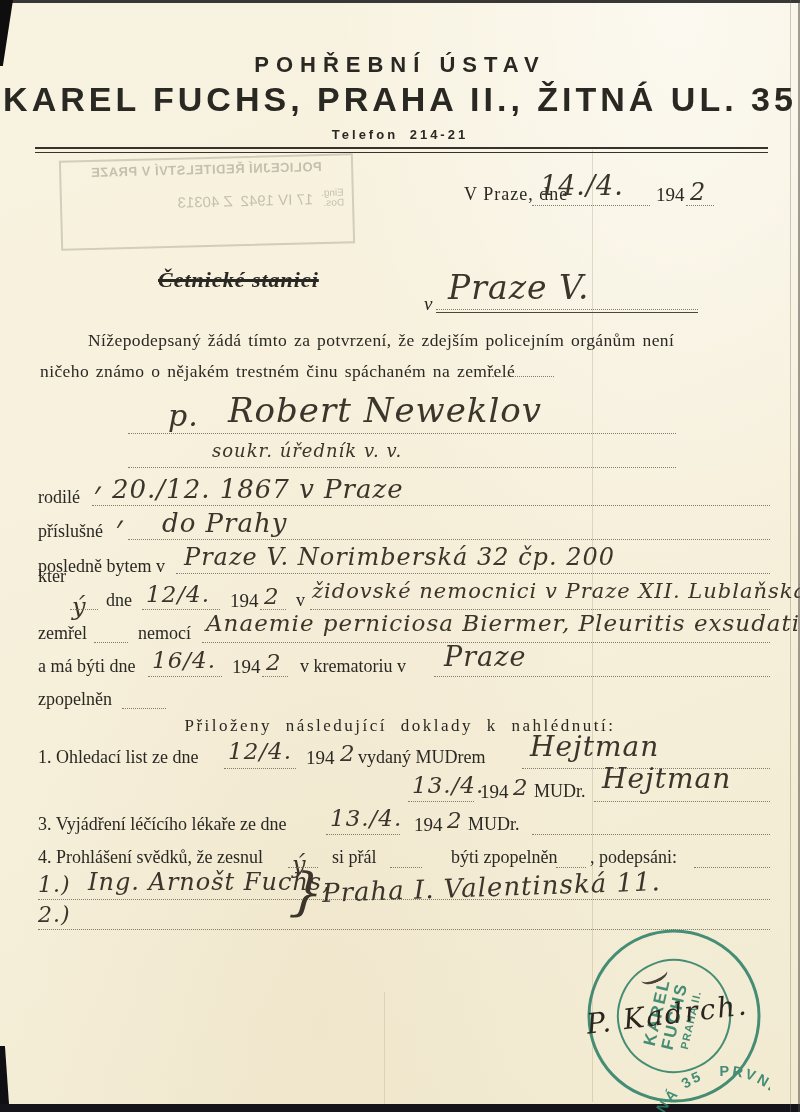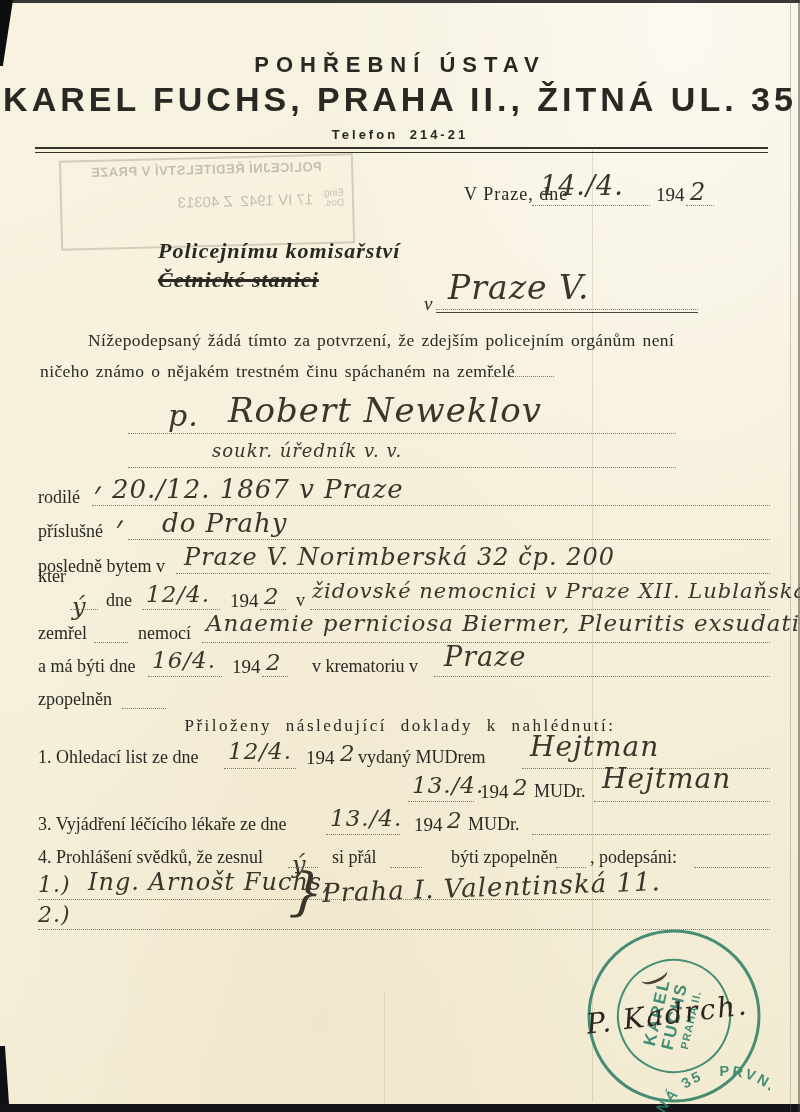--- a/index.html
+++ b/index.html
@@ -83,21 +83,20 @@
     </div>
   </div>
 
   <div class="abs printed" style="left:464px; top:184px; font-size:18px; letter-spacing:1px;">V Praze, dne</div>
   <div class="dot" style="left:532px; width:118px; top:205px;"></div>
   <div class="abs hw" style="left:540px; top:170px; font-size:27px;">14./4.</div>
   <div class="abs printed" style="left:656px; top:184px; font-size:19px;">194</div>
   <div class="abs hw" style="left:690px; top:178px; font-size:24px;">2</div>
   <div class="dot" style="left:686px; width:28px; top:205px;"></div>
 
-  <div class="abs printed" style="left:158px; top:238px; font-size:22px; font-weight:bold; font-style:italic; letter-spacing:1px;">Policejnímu komisařství</div>
   <div class="abs printed strike" style="left:158px; top:267px; font-size:22px; font-weight:bold; font-style:italic; letter-spacing:1px;">Četnické stanici</div>
   <div class="abs printed" style="left:424px; top:293px; font-size:19px; font-style:italic;">v</div>
   <div class="abs hw" style="left:448px; top:268px; font-size:33px;">Praze V.</div>
   <div class="dot" style="left:436px; width:262px; top:309px;"></div>
   <div class="solid-line" style="left:436px; width:262px; top:312px;"></div>
 
   <div class="abs printed" style="left:88px; top:330px; font-size:17.5px; letter-spacing:.4px; word-spacing:2px;">Nížepodepsaný žádá tímto za potvrzení, že zdejším policejním orgánům není</div>
   <div class="abs printed" style="left:40px; top:361px; font-size:17.5px; letter-spacing:.4px; word-spacing:2px;">ničeho známo o nějakém trestném činu spáchaném na zemřelé</div>
   <div class="dot" style="left:492px; width:62px; top:376px;"></div>
 
@@ -139,21 +138,21 @@
   <div class="abs printed" style="left:138px; top:623px; font-size:18px;">nemocí</div>
   <div class="abs hw" style="left:206px; top:610px; font-size:23px;">Anaemie perniciosa Biermer, Pleuritis exsudativa</div>
   <div class="dot" style="left:202px; width:568px; top:642px;"></div>
 
   <div class="abs printed" style="left:38px; top:656px; font-size:18px;">a má býti dne</div>
   <div class="abs hw" style="left:152px; top:647px; font-size:23px;">16/4.</div>
   <div class="dot" style="left:148px; width:74px; top:676px;"></div>
   <div class="abs printed" style="left:232px; top:656px; font-size:19px;">194</div>
   <div class="abs hw" style="left:266px; top:649px; font-size:23px;">2</div>
   <div class="dot" style="left:262px; width:26px; top:676px;"></div>
-  <div class="abs printed" style="left:300px; top:656px; font-size:18px;margin-left:12px;">v krematoriu v</div>
+  <div class="abs printed" style="left:300px; top:656px; font-size:18px;">v krematoriu v</div>
   <div class="abs hw" style="left:444px; top:641px; font-size:27px;">Praze</div>
   <div class="dot" style="left:434px; width:336px; top:676px;"></div>
 
   <div class="abs printed" style="left:38px; top:689px; font-size:18px;">zpopelněn</div>
   <div class="dot" style="left:122px; width:44px; top:708px;"></div>
 
   <div class="abs center printed" style="top:716px; font-size:17px; letter-spacing:2.5px; word-spacing:7px;">Přiloženy následující doklady k nahlédnutí:</div>
 
   <div class="abs printed" style="left:38px; top:747px; font-size:18px;">1. Ohledací list ze dne</div>
   <div class="abs hw" style="left:228px; top:738px; font-size:23px;">12/4.</div>

